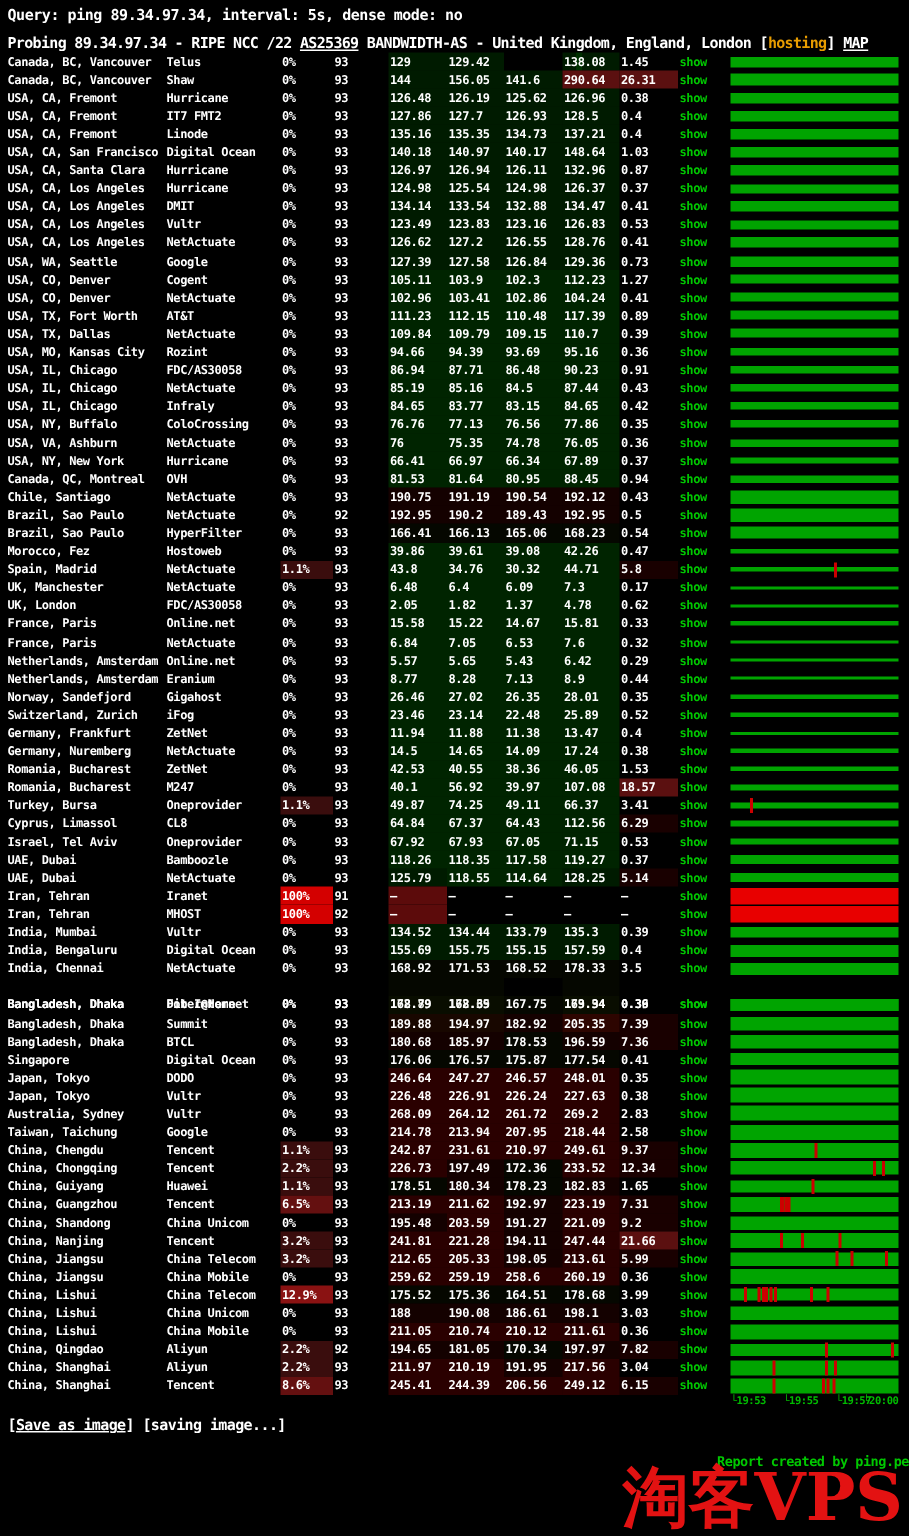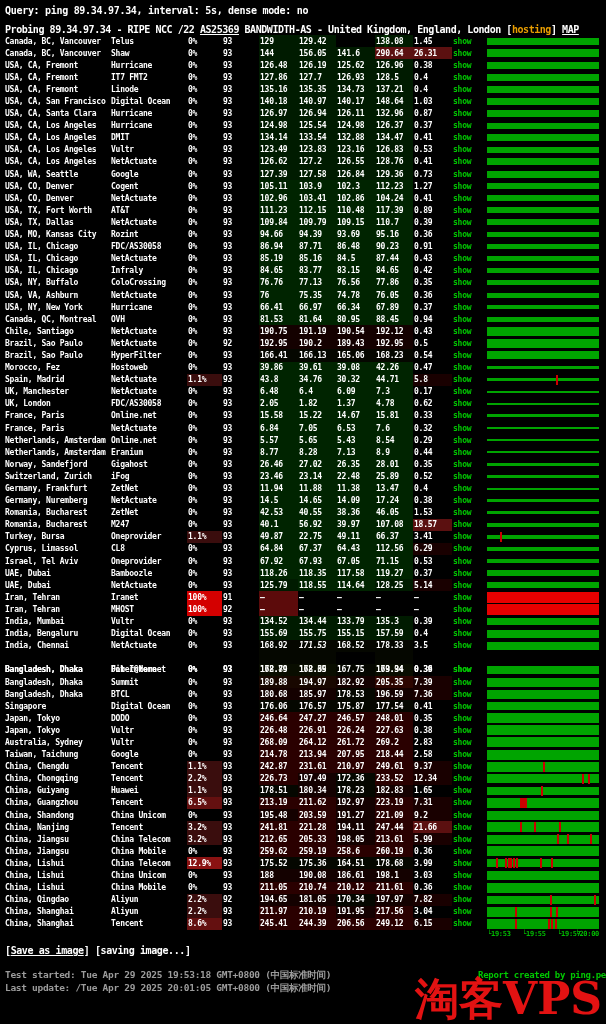--- a/index.html
+++ b/index.html
@@ -607,21 +607,21 @@
         </div>
   </div>
       <div class="gridrow trow">
     <div class="c">Netherlands, Amsterdam</div>
     <div class="c">Online.net</div>
     <div class="c tint">0%</div>
     <div class="c">93</div>
     <div class="c tint" style="background: rgba(0, 200, 0, 0.18);">5.57</div>
     <div class="c tint" style="background: rgba(0, 200, 0, 0.18);">5.65</div>
     <div class="c tint" style="background: rgba(0, 200, 0, 0.18);">5.43</div>
-    <div class="c tint" style="background: rgba(0, 200, 0, 0.18);">8.54</div>
+    <div class="c tint" style="background: rgba(0, 200, 0, 0.18);">6.42</div>
     <div class="c tint">0.29</div>
     <div class="c">
           <a class="show-link" style="color: rgb(0, 200, 0);">show</a>
         </div>
     <div class="chart-cell">
           <div class="bar" style="height: 2px; background: rgb(0, 164, 0);"></div>
         </div>
   </div>
       <div class="gridrow trow">
     <div class="c">Netherlands, Amsterdam</div>
@@ -741,21 +741,21 @@
     <div class="chart-cell">
           <div class="bar" style="height: 4px; background: rgb(0, 164, 0);"></div>
         </div>
   </div>
       <div class="gridrow trow">
     <div class="c">Turkey, Bursa</div>
     <div class="c">Oneprovider</div>
     <div class="c tint" style="background: rgb(58, 13, 13);">1.1%</div>
     <div class="c">93</div>
     <div class="c tint" style="background: rgba(0, 200, 0, 0.18);">49.87</div>
-    <div class="c tint" style="background: rgba(0, 200, 0, 0.18);">22.75</div>
+    <div class="c tint" style="background: rgba(0, 200, 0, 0.18);">74.25</div>
     <div class="c tint" style="background: rgba(0, 200, 0, 0.18);">49.11</div>
     <div class="c tint" style="background: rgba(0, 200, 0, 0.18);">66.37</div>
     <div class="c tint">3.41</div>
     <div class="c">
           <a class="show-link" style="color: rgb(0, 200, 0);">show</a>
         </div>
     <div class="chart-cell">
           <div class="bar" style="height: 4px; background: rgb(0, 164, 0);"></div>
           <div class="spike" style="left: calc(12% - 0.08px); background: rgb(204, 0, 0);"></div>
         </div>
@@ -895,21 +895,21 @@
     <div class="chart-cell">
           <div class="bar" style="height: 8px; background: rgb(0, 164, 0);"></div>
         </div>
   </div>
       <div class="gridrow trow">
     <div class="c">India, Chennai</div>
     <div class="c">NetActuate</div>
     <div class="c tint">0%</div>
     <div class="c">93</div>
     <div class="c tint" style="background: rgba(50, 70, 0, 0.1);">168.92</div>
-    <div class="c tint" style="background: rgba(50, 70, 0, 0.1); font-style: italic;">171.53</div>
+    <div class="c tint" style="background: rgba(50, 70, 0, 0.1);">171.53</div>
     <div class="c tint" style="background: rgba(50, 70, 0, 0.1);">168.52</div>
     <div class="c tint" style="background: rgba(50, 70, 0, 0.1);">178.33</div>
     <div class="c tint">3.5</div>
     <div class="c">
           <a class="show-link" style="color: rgb(0, 200, 0);">show</a>
         </div>
     <div class="chart-cell">
           <div class="bar" style="height: 8px; background: rgb(0, 164, 0);"></div>
         </div>
   </div>
@@ -1344,21 +1344,17 @@
           <div class="axis-label" style="left: 1%;">└19:53</div>
           <div class="axis-label" style="left: 32%;">└19:55</div>
           <div class="axis-label" style="left: 63%;">└19:57</div>
           <div class="axis-label" style="right: 0px;">└20:00</div>
         </div>
     </div>
   </div>
 
   <div class="save-line"><span>[</span><a class="save-link">Save as image</a><span>] </span><span>[saving image...]</span></div>
 
-  <div class="meta-block">
-    <div class="meta" style="color: rgb(156, 156, 156);">Test started: Tue Apr 29 2025 19:53:18 GMT+0800 (中国标准时间)</div>
-    <div class="meta" style="color: rgb(156, 156, 156);">Last update: /Tue Apr 29 2025 20:01:05 GMT+0800 (中国标准时间)</div>
-  </div>
 
   <div class="credit" style="color: rgb(0, 200, 0);">Report created by ping.pe</div>
   <div class="watermark" style="color: rgb(227, 18, 18);">淘客VPS</div>
 
 </div>
 
 </body></html>

